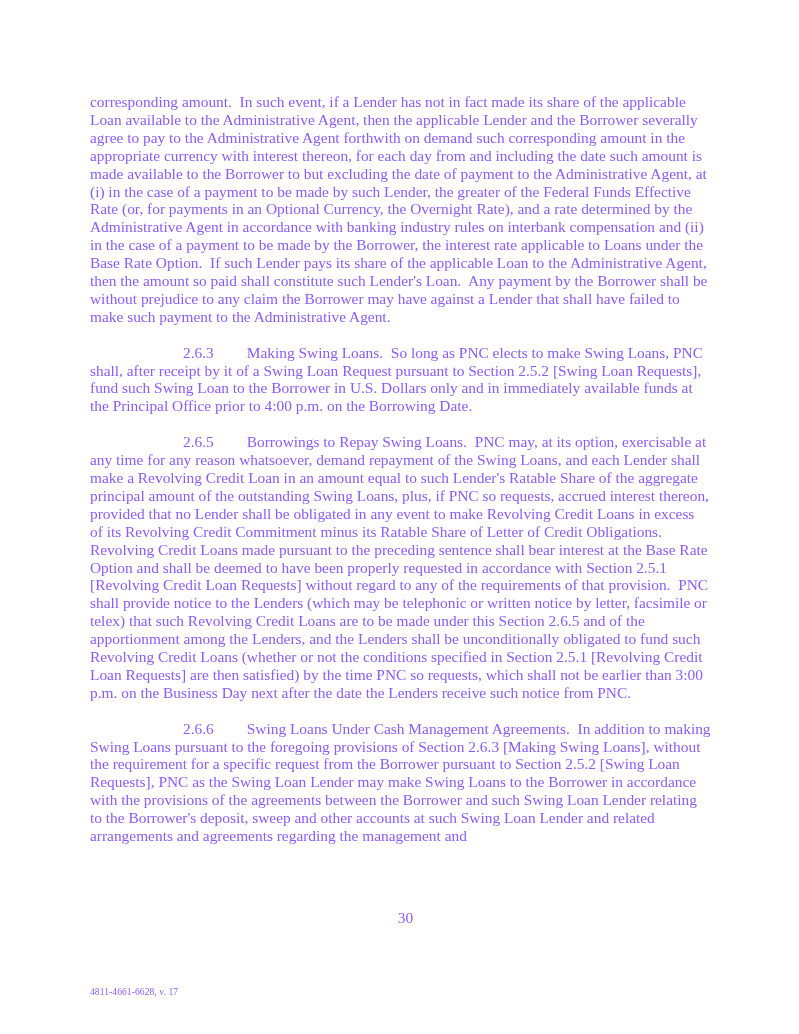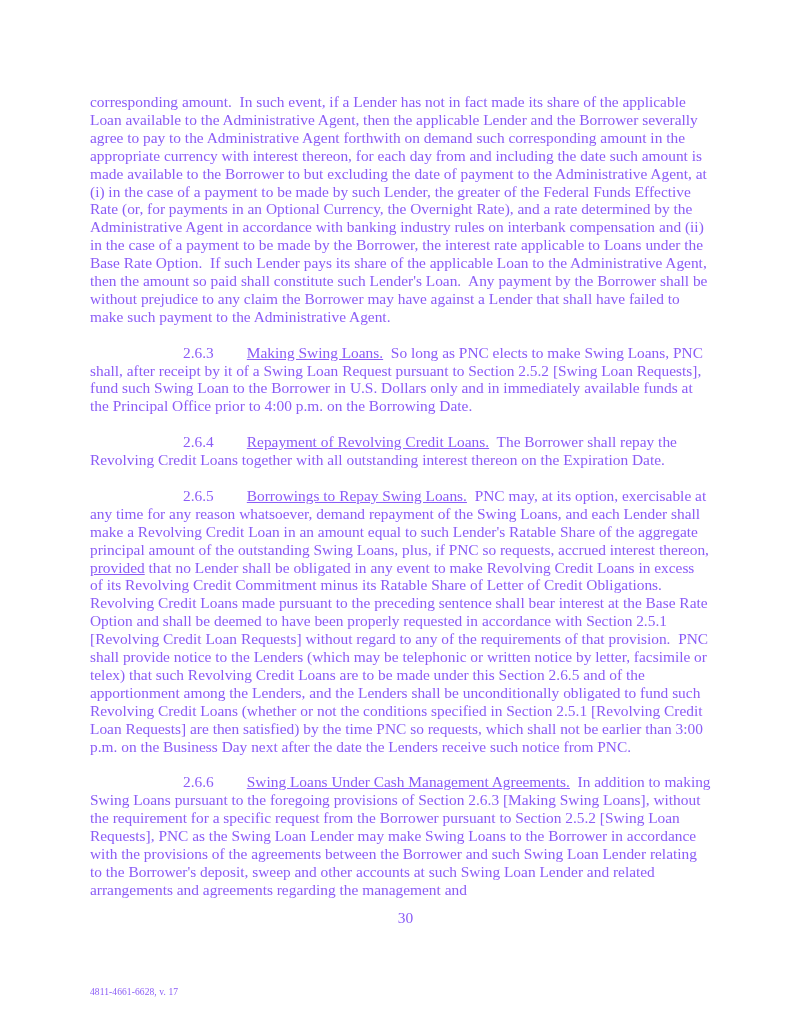--- a/index.html
+++ b/index.html
@@ -35,21 +35,20 @@
   }
   .indent {
     display: inline-block;
     width: 93px;
   }
   .tab {
     display: inline-block;
     width: 33px;
   }
   .u {
-    text-decoration: underline;
     margin-top: 44px;
   }
   .footer-pagenum {
     position: absolute;
     top: 909px;
     left: 0;
     width: 100%;
     text-align: center;
     font-family: "Liberation Serif", serif;
     font-size: 15.4px;
@@ -66,21 +65,20 @@
 </head>
 <body>
 
 <div class="page">
   <div class="doc-body">
 
     <p class="para"><span>corresponding amount.  In such event, if a Lender has not in fact made its share of the applicable Loan available to the Administrative Agent, then the applicable Lender and the Borrower severally agree to pay to the Administrative Agent forthwith on demand such corresponding amount in the appropriate currency with interest thereon, for each day from and including the date such amount is made available to the Borrower to but excluding the date of payment to the Administrative Agent, at (i) in the case of a payment to be made by such Lender, the greater of the Federal Funds Effective Rate (or, for payments in an Optional Currency, the Overnight Rate), and a rate determined by the Administrative Agent in accordance with banking industry rules on interbank compensation and (ii) in the case of a payment to be made by the Borrower, the interest rate applicable to Loans under the Base Rate Option.  If such Lender pays its share of the applicable Loan to the Administrative Agent, then the amount so paid shall constitute such Lender's Loan.  Any payment by the Borrower shall be without prejudice to any claim the Borrower may have against a Lender that shall have failed to make such payment to the Administrative Agent.</span></p>
 
     <p class="para"><span class="indent"></span><span>2.6.3</span><span class="tab"></span><span class="u">Making Swing Loans.</span><span>  So long as PNC elects to make Swing Loans, PNC shall, after receipt by it of a Swing Loan Request pursuant to Section 2.5.2 [Swing Loan Requests], fund such Swing Loan to the Borrower in U.S. Dollars only and in immediately available funds at the Principal Office prior to 4:00 p.m. on the Borrowing Date.</span></p>
 
-    <p class="para"><span class="indent"></span><span>2.6.4</span><span class="tab"></span><span class="u">Repayment of Revolving Credit Loans.</span><span>  The Borrower shall repay the Revolving Credit Loans together with all outstanding interest thereon on the Expiration Date.</span></p>
 
     <p class="para"><span class="indent"></span><span>2.6.5</span><span class="tab"></span><span class="u">Borrowings to Repay Swing Loans.</span><span>  PNC may, at its option, exercisable at any time for any reason whatsoever, demand repayment of the Swing Loans, and each Lender shall make a Revolving Credit Loan in an amount equal to such Lender's Ratable Share of the aggregate principal amount of the outstanding Swing Loans, plus, if PNC so requests, accrued interest thereon, </span><span class="u">provided</span><span> that no Lender shall be obligated in any event to make Revolving Credit Loans in excess of its Revolving Credit Commitment minus its Ratable Share of Letter of Credit Obligations.  Revolving Credit Loans made pursuant to the preceding sentence shall bear interest at the Base Rate Option and shall be deemed to have been properly requested in accordance with Section 2.5.1 [Revolving Credit Loan Requests] without regard to any of the requirements of that provision.  PNC shall provide notice to the Lenders (which may be telephonic or written notice by letter, facsimile or telex) that such Revolving Credit Loans are to be made under this Section 2.6.5 and of the apportionment among the Lenders, and the Lenders shall be unconditionally obligated to fund such Revolving Credit Loans (whether or not the conditions specified in Section 2.5.1 [Revolving Credit Loan Requests] are then satisfied) by the time PNC so requests, which shall not be earlier than 3:00 p.m. on the Business Day next after the date the Lenders receive such notice from PNC.</span></p>
 
     <p class="para"><span class="indent"></span><span>2.6.6</span><span class="tab"></span><span class="u">Swing Loans Under Cash Management Agreements.</span><span>  In addition to making Swing Loans pursuant to the foregoing provisions of Section 2.6.3 [Making Swing Loans], without the requirement for a specific request from the Borrower pursuant to Section 2.5.2 [Swing Loan Requests], PNC as the Swing Loan Lender may make Swing Loans to the Borrower in accordance with the provisions of the agreements between the Borrower and such Swing Loan Lender relating to the Borrower's deposit, sweep and other accounts at such Swing Loan Lender and related arrangements and agreements regarding the management and</span></p>
 
   </div>
 
   <div class="footer-pagenum">30</div>
   <div class="footer-docid">4811-4661-6628, v. 17</div>
 </div>

